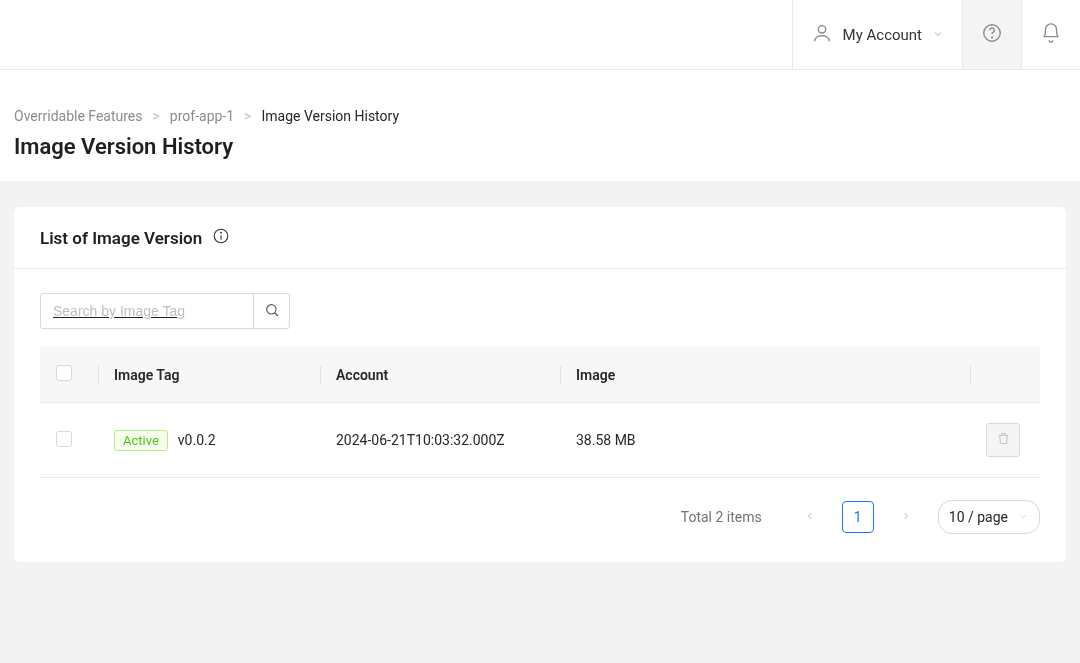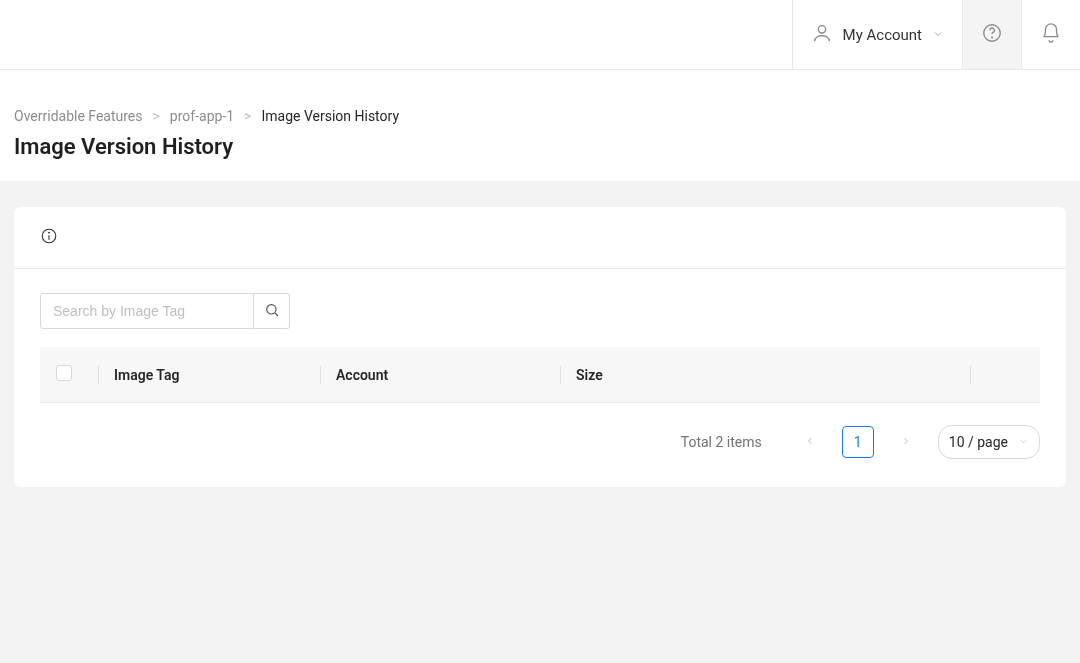--- a/index.html
+++ b/index.html
@@ -100,20 +100,21 @@
       stroke: #333;
       fill: none;
       stroke-width: 1.5;
     }
     .card-body {
       padding: 24px 26px 28px 26px;
     }
     .search-row {
       display: flex;
       margin-bottom: 18px;
+      text-decoration: underline;
     }
     .search-input {
       width: 214px;
       height: 36px;
       border: 1px solid #d9d9d9;
       border-radius: 3px 0 0 3px;
       padding: 0 12px;
       font-size: 14px;
       outline: none;
     }
@@ -340,20 +341,21 @@
     <span class="breadcrumb-link">prof-app-1</span>
     <span class="breadcrumb-sep">&gt;</span>
     <span class="breadcrumb-current">Image Version History</span>
   </div>
   <h1 class="page-title">Image Version History</h1>
 </div>
 
 <div class="content-area">
   <div class="card">
     <div class="card-header">
+      <span class="card-title">List of Image Version</span>
       <span class="info-icon">
         <svg viewBox="0 0 24 24">
             <circle cx="12" cy="12" r="9"></circle>
             <line x1="12" y1="11" x2="12" y2="17"></line>
             <circle cx="12" cy="7.5" r="0.5" fill="#333"></circle>
           </svg>
       </span>
     </div>
     <div class="card-body">
 
@@ -370,25 +372,49 @@
       </div>
 
       <table class="table">
         <thead>
           <tr>
             <th class="col-checkbox">
               <span class="checkbox"></span>
             </th>
             <th class="col-tag">Image Tag</th>
             <th class="col-updated">Account</th>
-            <th class="col-size">Size</th>
+            <th class="col-size">Image</th>
             <th class="col-actions"></th>
           </tr>
         </thead>
         <tbody>
+          <tr>
+            <td>
+              <span class="checkbox"></span>
+            </td>
+            <td>
+              <div class="tag-cell">
+                <span class="badge-active">Active</span>
+                <span>v0.0.2</span>
+              </div>
+            </td>
+            <td>2024-06-21T10:03:32.000Z</td>
+            <td>38.58 MB</td>
+            <td style="text-align:right;">
+              <span class="delete-btn disabled">
+                <span>
+                  <svg viewBox="0 0 24 24">
+                      <path d="M4 7h16"></path>
+                      <path d="M9 7V4h6v3"></path>
+                      <path d="M6 7l1 13h10l1-13"></path>
+                    </svg>
+                </span>
+              </span>
+            </td>
+          </tr>
         </tbody>
       </table>
 
       <div class="pagination">
         <span class="pag-total">Total 2 items</span>
         <span class="pag-btn">
           <span>
             <svg viewBox="0 0 24 24">
                 <polyline points="15 6 9 12 15 18"></polyline>
               </svg>

